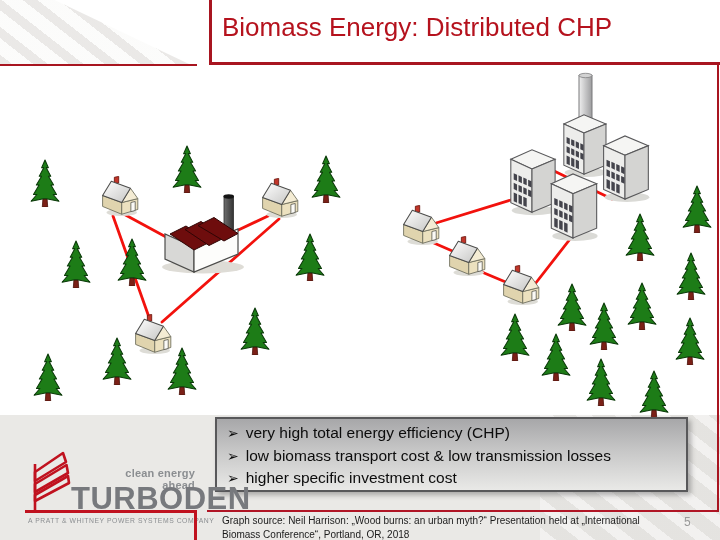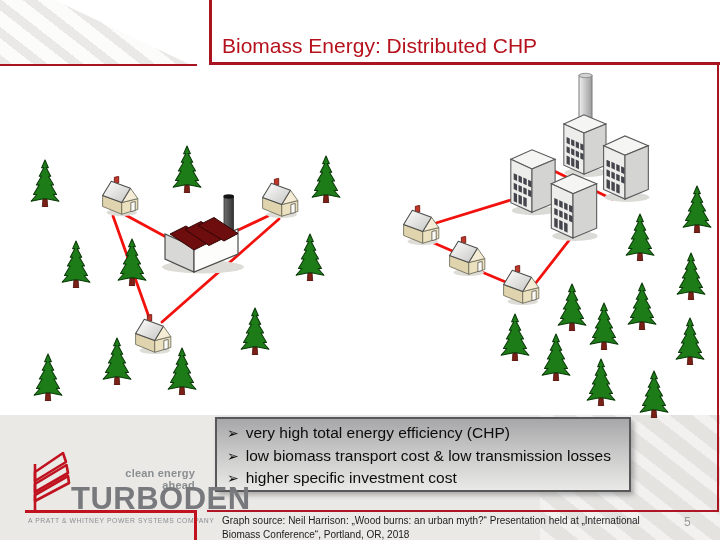--- a/index.html
+++ b/index.html
@@ -7,29 +7,29 @@
          font-family:"Liberation Sans","DejaVu Sans",sans-serif;}
   
   .corner-stripes{position:absolute;left:0;top:0;width:210px;height:66px;z-index:0;
       background:repeating-linear-gradient(38deg,#e7e5e3 0 9px,#fbfbfa 9px 22px);
       clip-path:polygon(0 0,26% 0,92% 100%,0 100%);opacity:.85;}
   
   .header-vline{position:absolute;left:209px;top:0;width:2.5px;height:62px;background:#a81520;z-index:4;}
   .header-hline{position:absolute;left:209px;top:62px;width:511px;height:2.5px;background:#a81520;z-index:4;}
   .header-left-line{position:absolute;left:0;top:64px;width:197px;height:1.5px;background:#a81520;z-index:4;}
   .right-vline{position:absolute;left:717px;top:62px;width:2px;height:450px;background:#a81520;z-index:4;}
-  .page-title{position:absolute;left:222px;top:34px;font-size:21px;color:#b5121d;z-index:4;white-space:nowrap;}
+  .page-title{position:absolute;left:222px;top:12px;font-size:26px;color:#b5121d;z-index:4;white-space:nowrap;}
   
   .footer-band{position:absolute;left:0;top:415px;width:720px;height:125px;background:#eae9e6;z-index:1;}
   .footer-stripes{position:absolute;left:540px;top:415px;width:180px;height:125px;z-index:1;
       background:repeating-linear-gradient(38deg,rgba(255,255,255,.7) 0 10px,rgba(205,203,200,.35) 10px 24px);opacity:.55;}
   
   .scene{position:absolute;left:0;top:0;width:720px;height:540px;z-index:2;pointer-events:none;}
   
-  .benefits-box{position:absolute;left:215px;top:417px;width:416px;height:75px;box-sizing:border-box;z-index:3;
+  .benefits-box{position:absolute;left:215px;top:417px;width:473px;height:75px;box-sizing:border-box;z-index:3;
       border:2px solid #58585a;background:linear-gradient(180deg,#a7a7a9 0%,#c7c7c7 45%,#e9e9e7 100%);
       box-shadow:3px 3px 5px rgba(90,90,90,.45);padding:3px 12px 0 10px;}
   .bullet-line{font-size:15.5px;line-height:22.5px;color:#0c0c0c;white-space:nowrap;}
   .bullet-line .arrow{margin-right:7px;font-size:14px;}
   
   .logo-mark{position:absolute;left:26px;top:448px;z-index:3;}
   .logo-tagline{position:absolute;left:98px;top:467px;width:97px;text-align:right;font-size:11px;font-weight:bold;
       color:#8b8e91;z-index:3;letter-spacing:.2px;}
   .logo-brand{position:absolute;left:71px;top:481px;font-size:31px;font-weight:bold;color:#77797d;
       letter-spacing:.5px;z-index:3;}

